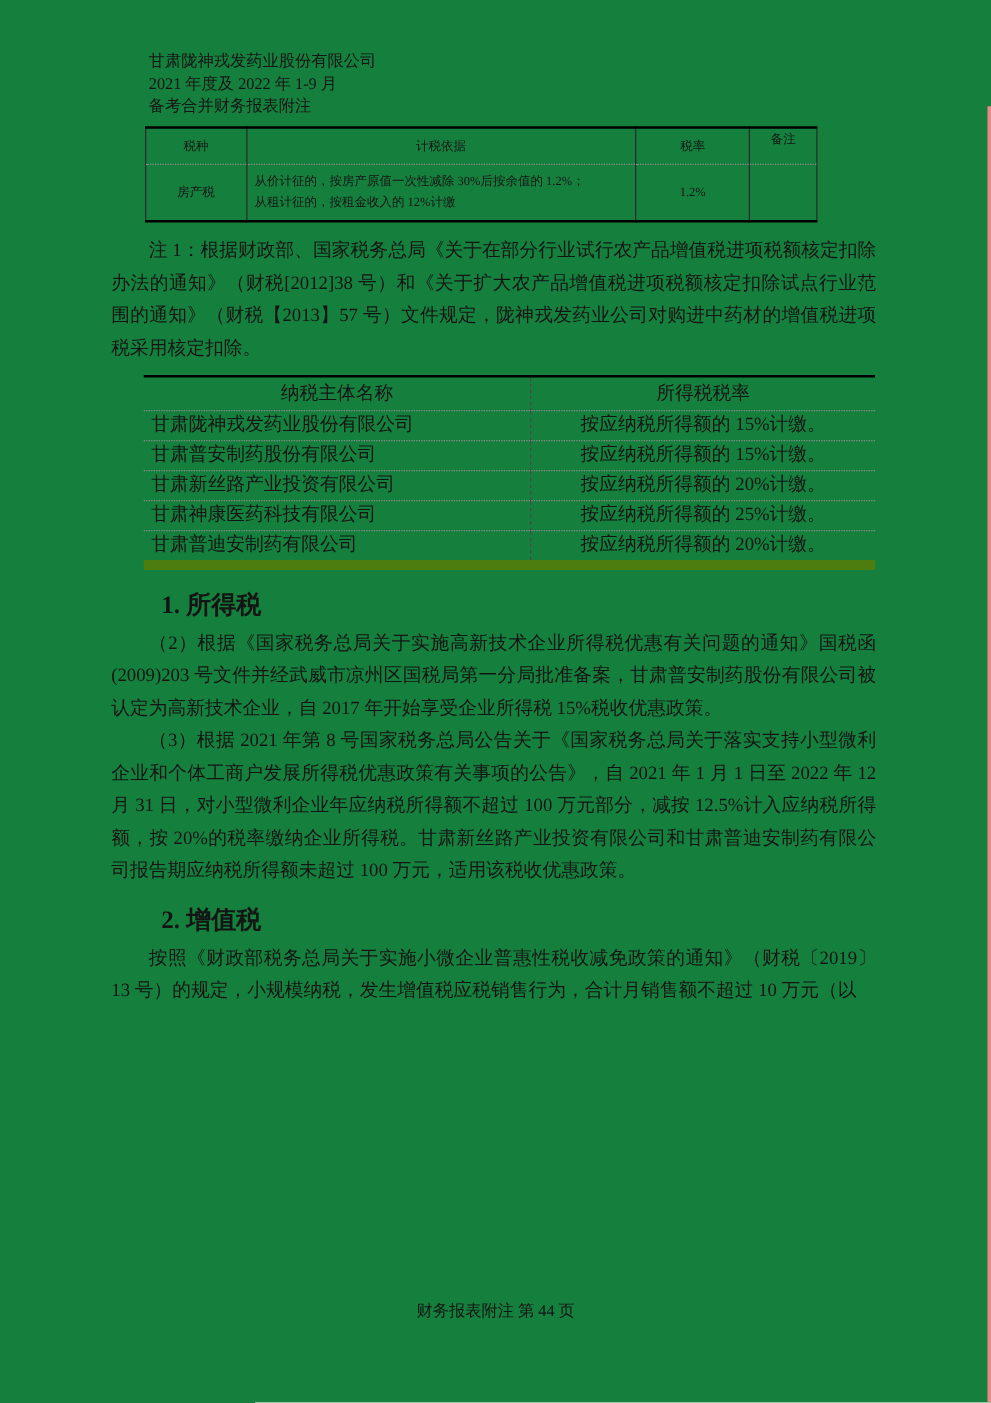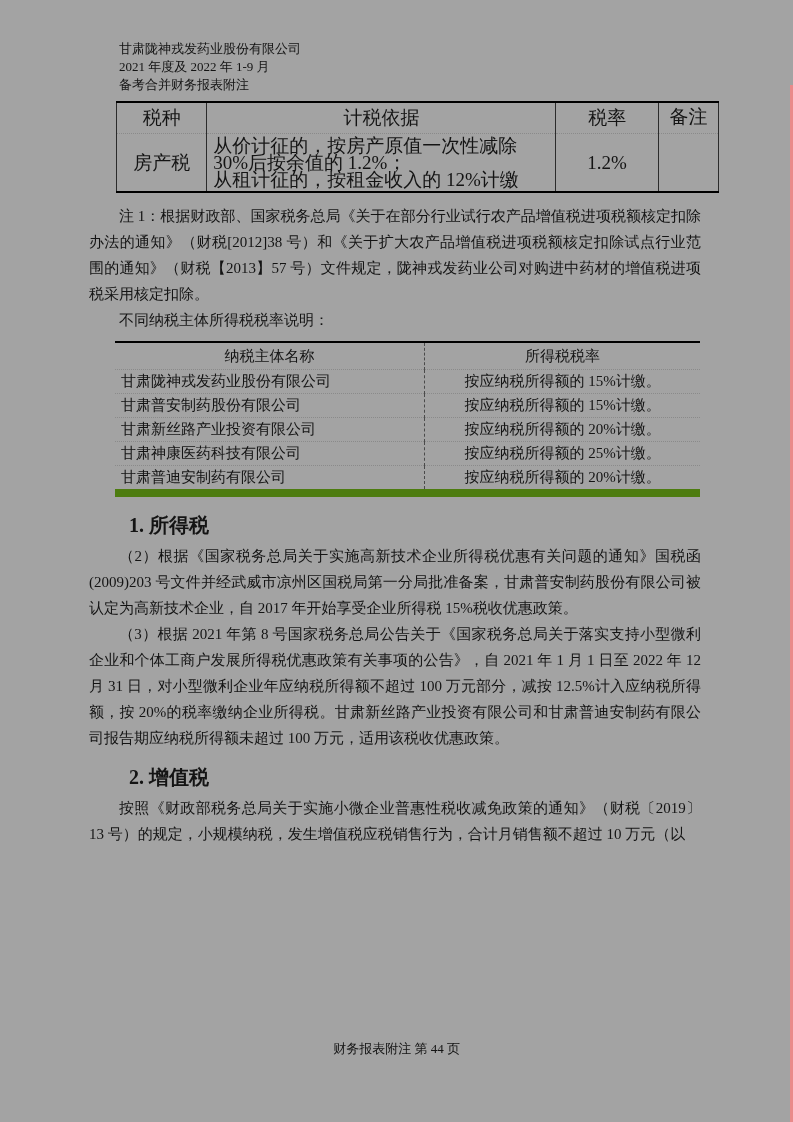--- a/index.html
+++ b/index.html
@@ -1,42 +1,42 @@
 <!DOCTYPE html>
 <html><head>
 <meta charset="utf-8">
 <style>
   html,body{margin:0;padding:0;background:#ffffff;}
   .page{
     position:relative;
     width:793px;height:1122px;
-    background:#a3a3a3;
+    background:#15803d;
     font-family:"Liberation Serif","DejaVu Serif",serif;
     color:#141414;
     overflow:hidden;
     box-sizing:border-box;
   }
   .red-edge{
     position:absolute;right:0;top:85px;width:3px;height:1037px;
     background:#e98a8a;
   }
   .content{
     position:absolute;top:0;left:0;
     box-sizing:border-box;
     width:100%;
     padding:40px 92px 0 89px;
   }
   
   .doc-header{margin-left:30px;font-size:13px;line-height:18px;}
   
   table{border-collapse:collapse;table-layout:fixed;}
   .tax-table{
-    width:603px;margin:7px 0 0 27px;
+    width:538px;margin:7px 0 0 27px;
     border-top:2.5px solid #000;border-bottom:2.5px solid #000;
-    font-size:19px;
+    font-size:10px;
   }
   .tax-table th,.tax-table td{
     border-left:1px solid #2b2b2b;border-right:1px solid #2b2b2b;
     padding:2px 4px;text-align:center;vertical-align:middle;
   }
   .tax-table thead th{
     font-weight:normal;border-bottom:1px dotted #8a8a8a;height:24px;
   }
   .tax-table thead th.note-head{vertical-align:top;padding-top:1px;}
   .tax-table td.basis-cell{text-align:left;padding:3px 6px;}
@@ -111,21 +111,20 @@
             <div>从租计征的，按租金收入的 12%计缴</div>
           </td>
           <td>1.2%</td>
           <td></td>
         </tr>
       </tbody>
     </table>
 
     <p class="para first">注 1：根据财政部、国家税务总局《关于在部分行业试行农产品增值税进项税额核定扣除办法的通知》（财税[2012]38 号）和《关于扩大农产品增值税进项税额核定扣除试点行业范围的通知》（财税【2013】57 号）文件规定，陇神戎发药业公司对购进中药材的增值税进项税采用核定扣除。</p>
 
-    <p class="para">不同纳税主体所得税税率说明：</p>
 
     <table class="entity-table">
       <thead>
         <tr>
           <th class="c0">纳税主体名称</th>
           <th class="c1">所得税税率</th>
         </tr>
       </thead>
       <tbody>
         <tr>

